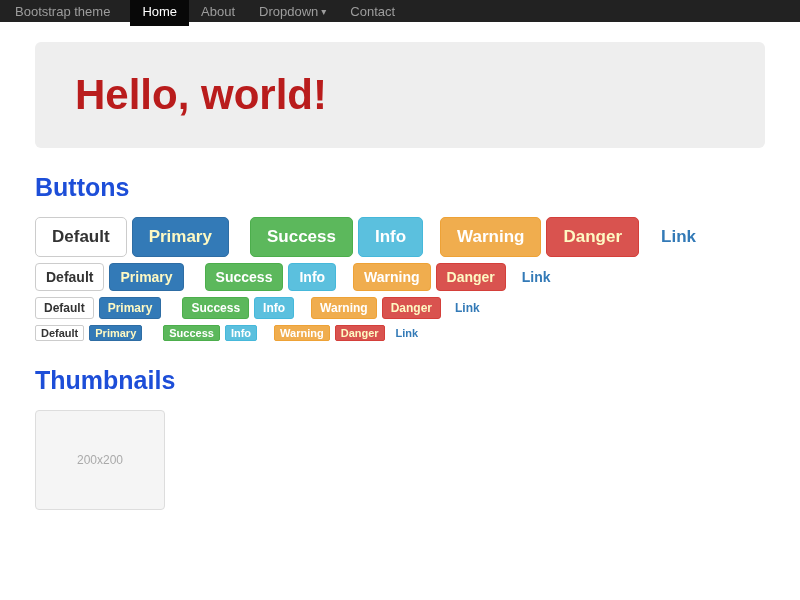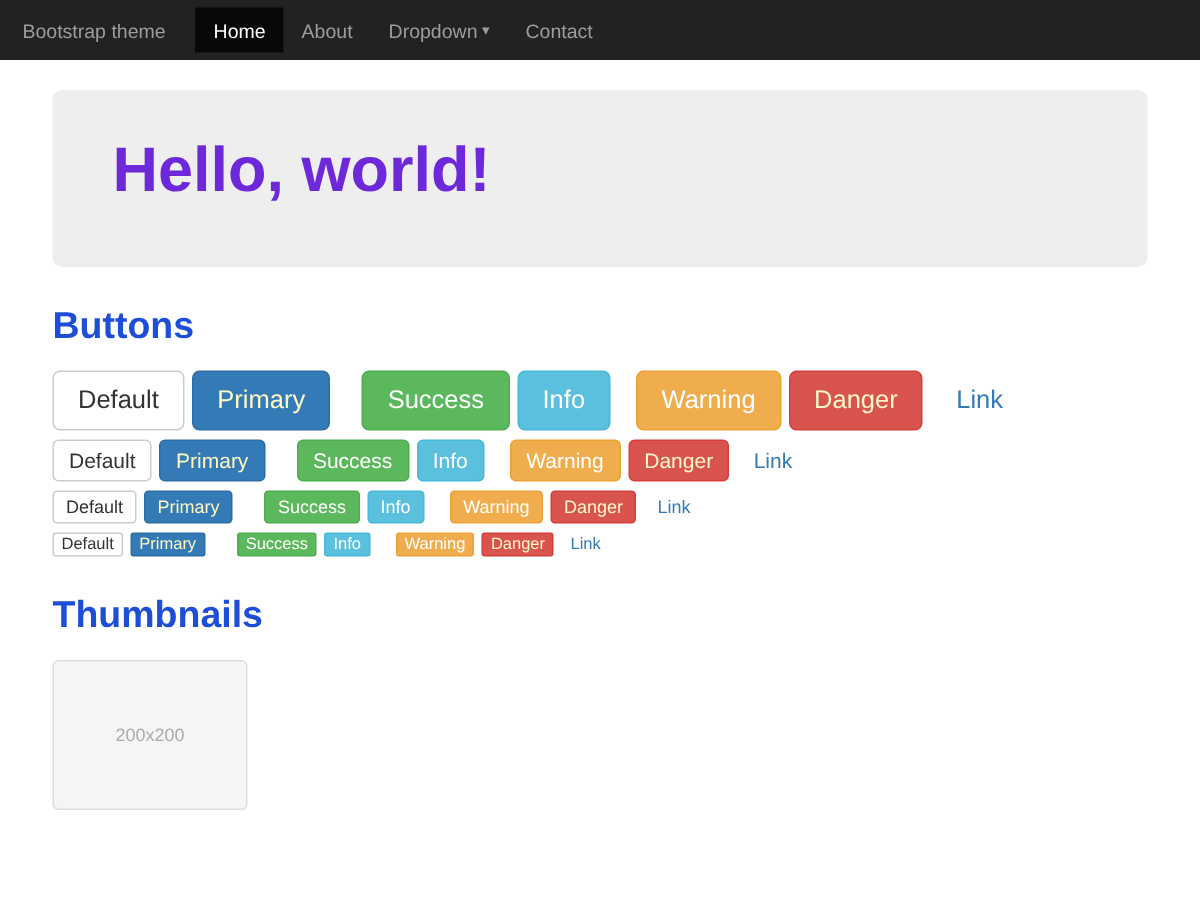--- a/index.html
+++ b/index.html
@@ -1,21 +1,21 @@
 <!DOCTYPE html>
 <html><head>
   <meta charset="utf-8">
   <style>
     * { box-sizing: border-box; margin: 0; padding: 0; }
     body { font-family: "Helvetica Neue", Helvetica, Arial, sans-serif; font-size: 14px; color: #333; background: #fff; }
 
     
     .navbar {
       background-color: #222;
-      height: 40px;
+      height: 22px;
       display: flex;
       align-items: center;
       padding: 0 15px;
     }
     .navbar-brand {
       color: #9d9d9d;
       font-size: 13px;
       margin-right: 20px;
       text-decoration: none;
     }
@@ -53,22 +53,21 @@
     
     .hero-unit {
       background-color: #eee;
       border-radius: 6px;
       padding: 30px 40px;
       margin-bottom: 25px;
     }
     .hero-unit h1 {
       font-size: 42px;
       font-weight: bold;
-      color: #6d28d9;
-      margin-bottom: 12px;
+      color: #b91c1c;
       line-height: 1.1;
     }
     .hero-unit p {
       font-size: 14px;
       color: #555;
       margin-bottom: 18px;
       max-width: 600px;
       line-height: 1.5;
     }
     .btn-learn-more {
@@ -100,21 +99,21 @@
       align-items: center;
       gap: 5px;
       margin-bottom: 6px;
       flex-wrap: wrap;
     }
 
     
     .btn {
       border-radius: 4px;
       cursor: pointer;
-      font-weight: normal;
+      font-weight: bold;
       border: 1px solid transparent;
       display: inline-block;
     }
     
     .btn-lg {
       padding: 9px 16px;
       font-size: 17px;
       border-radius: 5px;
     }
     

